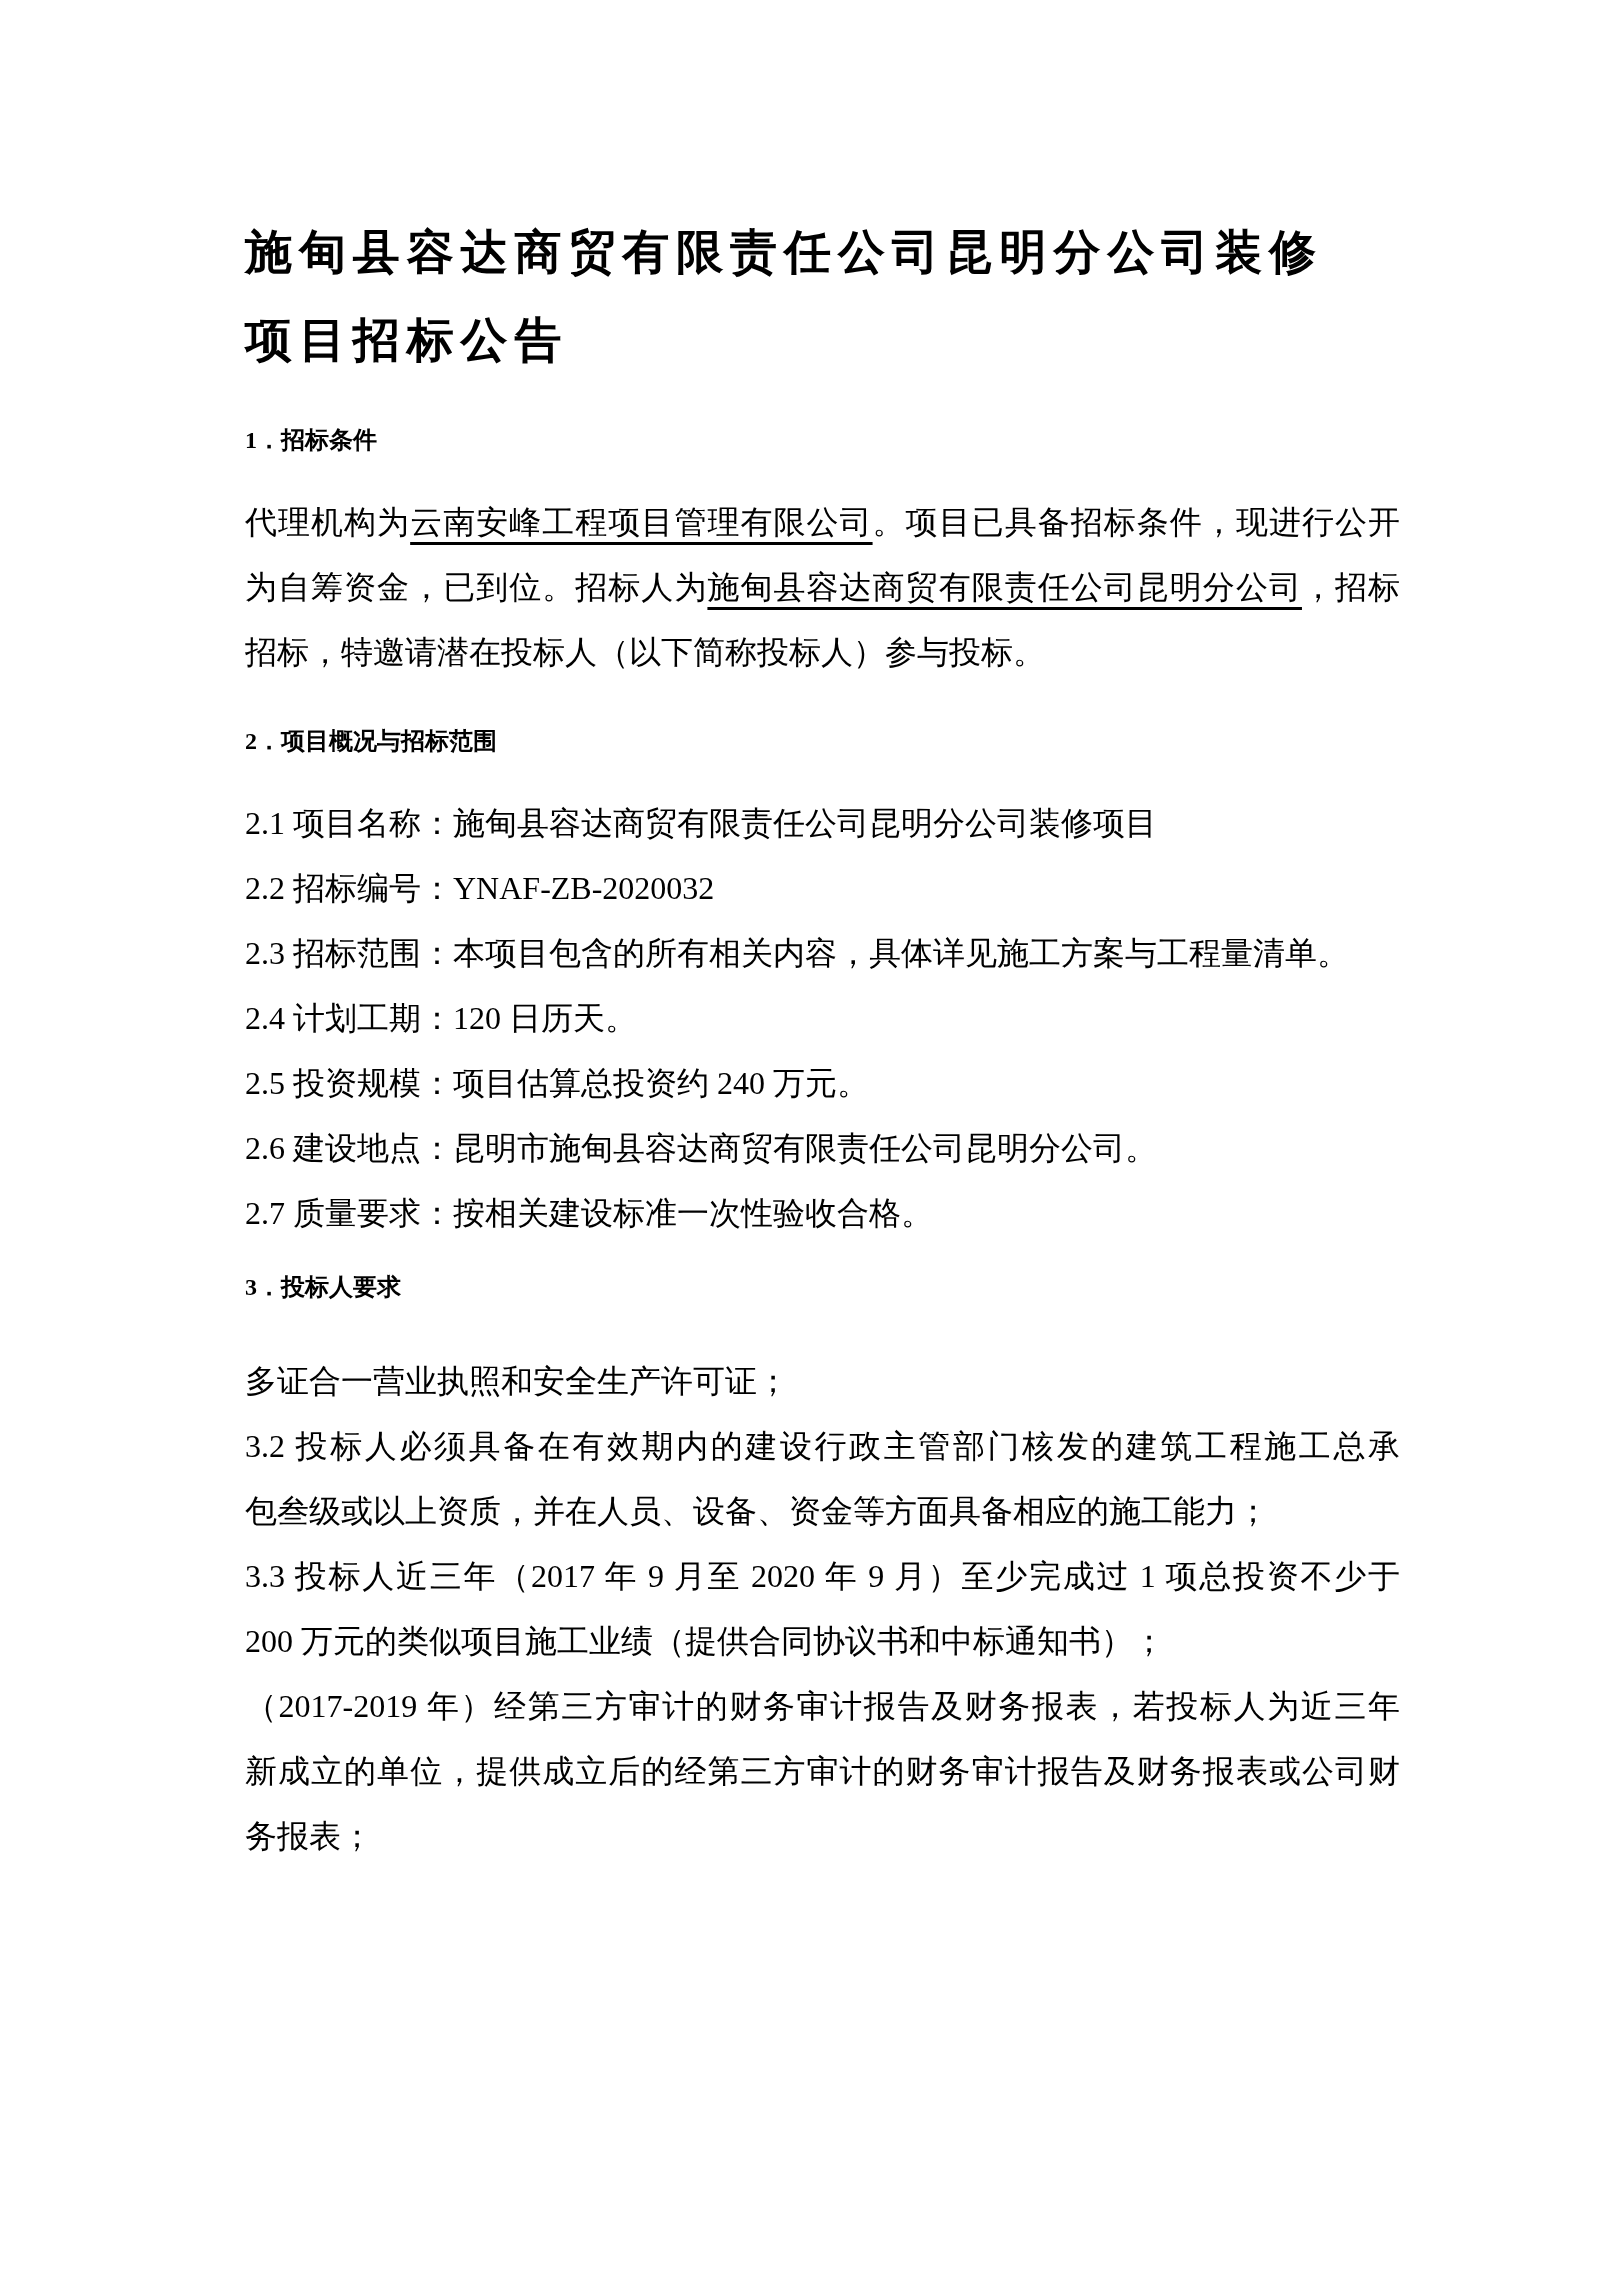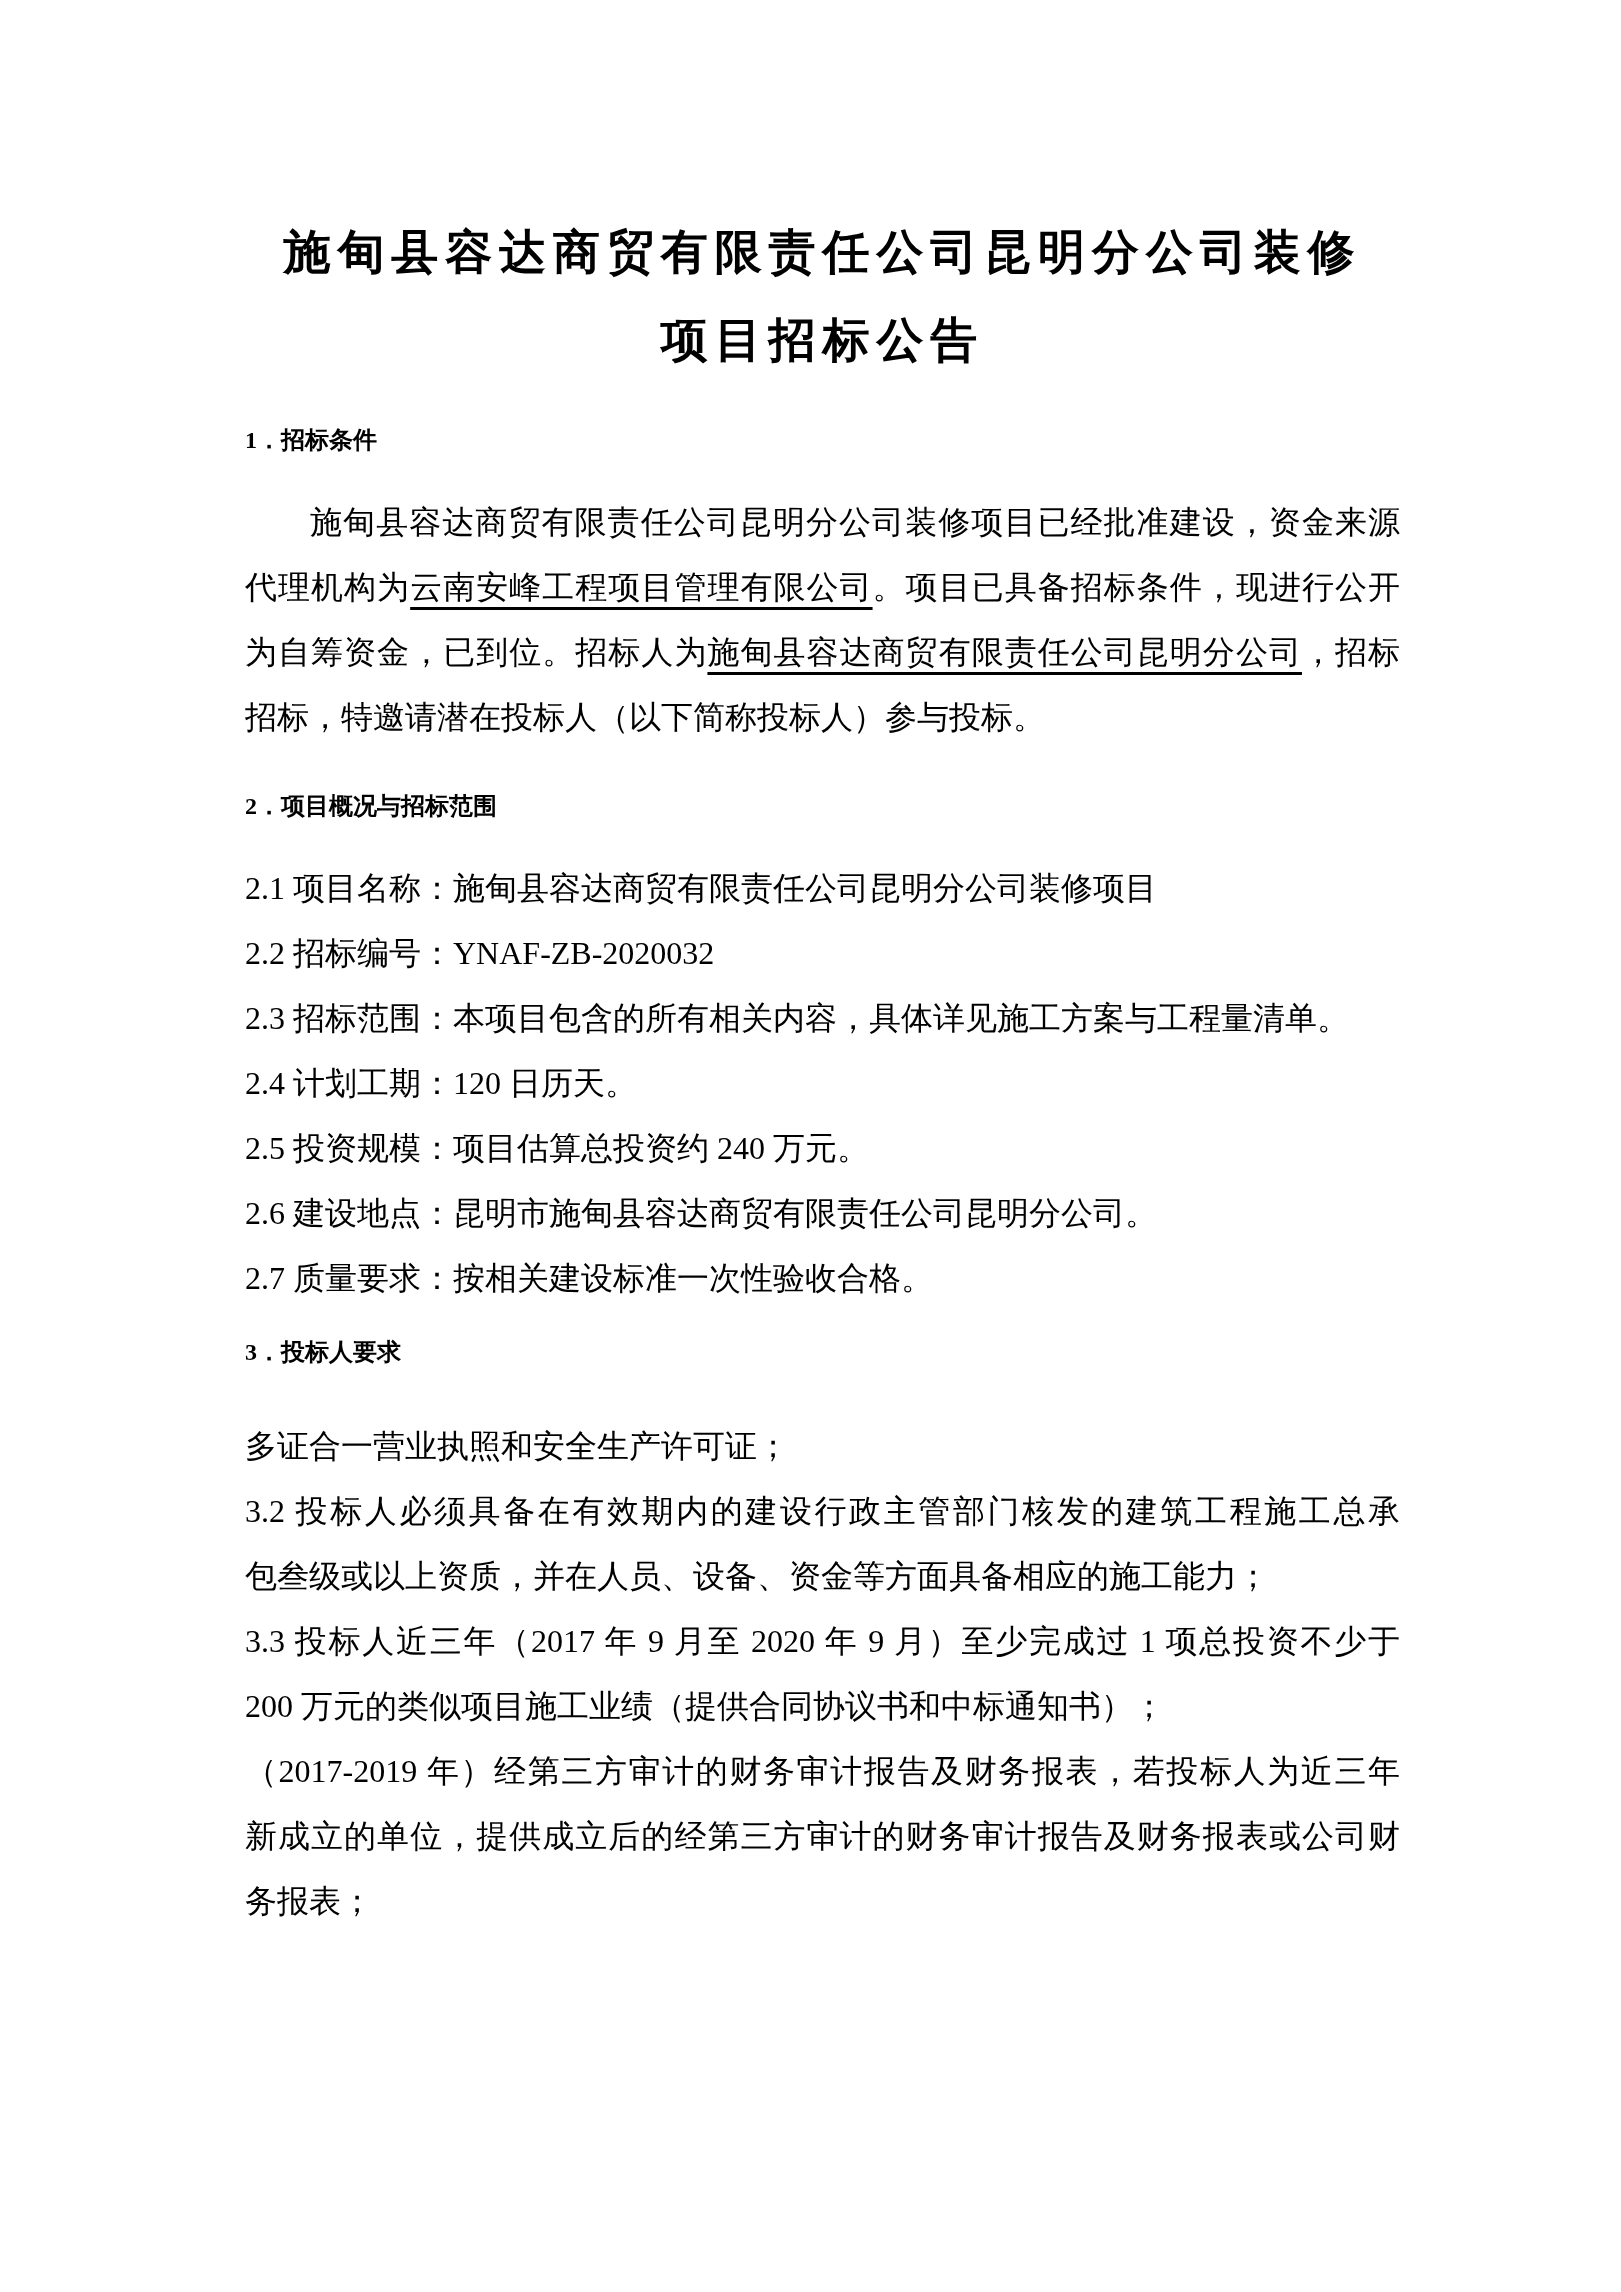--- a/index.html
+++ b/index.html
@@ -24,21 +24,20 @@
   .content {
     margin-left: 245px;
     width: 1155px;
   }
   
   .doc-title {
     margin: 208px 0 0 0;
     font-size: 47px;
     font-weight: 700;
     line-height: 88px;
-    text-align: center;
     letter-spacing: 6.9px;
   }
   
   .h {
     font-size: 24px;
     font-weight: 700;
     line-height: 65px;
     margin: 23.5px 0 17.6px 0;
   }
   .h--tight {
@@ -76,21 +75,20 @@
   <div class="content">
 
     <div class="doc-title">
       <div>施甸县容达商贸有限责任公司昆明分公司装修</div>
       <div>项目招标公告</div>
     </div>
 
     <div class="h">1．招标条件</div>
 
     <div class="para">
-      <div class="bline jfull indent">施甸县容达商贸有限责任公司昆明分公司装修项目已经批准建设，资金来源</div>
       <div class="bline jfull"><span>代理机构为</span><span class="uline">云南安峰工程项目管理有限公司</span><span>。项目已具备招标条件，现进行公开</span></div>
       <div class="bline jfull"><span>为自筹资金，已到位。招标人为</span><span class="uline">施甸县容达商贸有限责任公司昆明分公司</span><span>，招标</span></div>
       <div class="bline">招标，特邀请潜在投标人（以下简称投标人）参与投标。</div>
     </div>
 
     <div class="h">2．项目概况与招标范围</div>
 
     <div class="list">
       <div class="bline">2.1 项目名称：施甸县容达商贸有限责任公司昆明分公司装修项目</div>
       <div class="bline">2.2 招标编号：YNAF-ZB-2020032</div>

